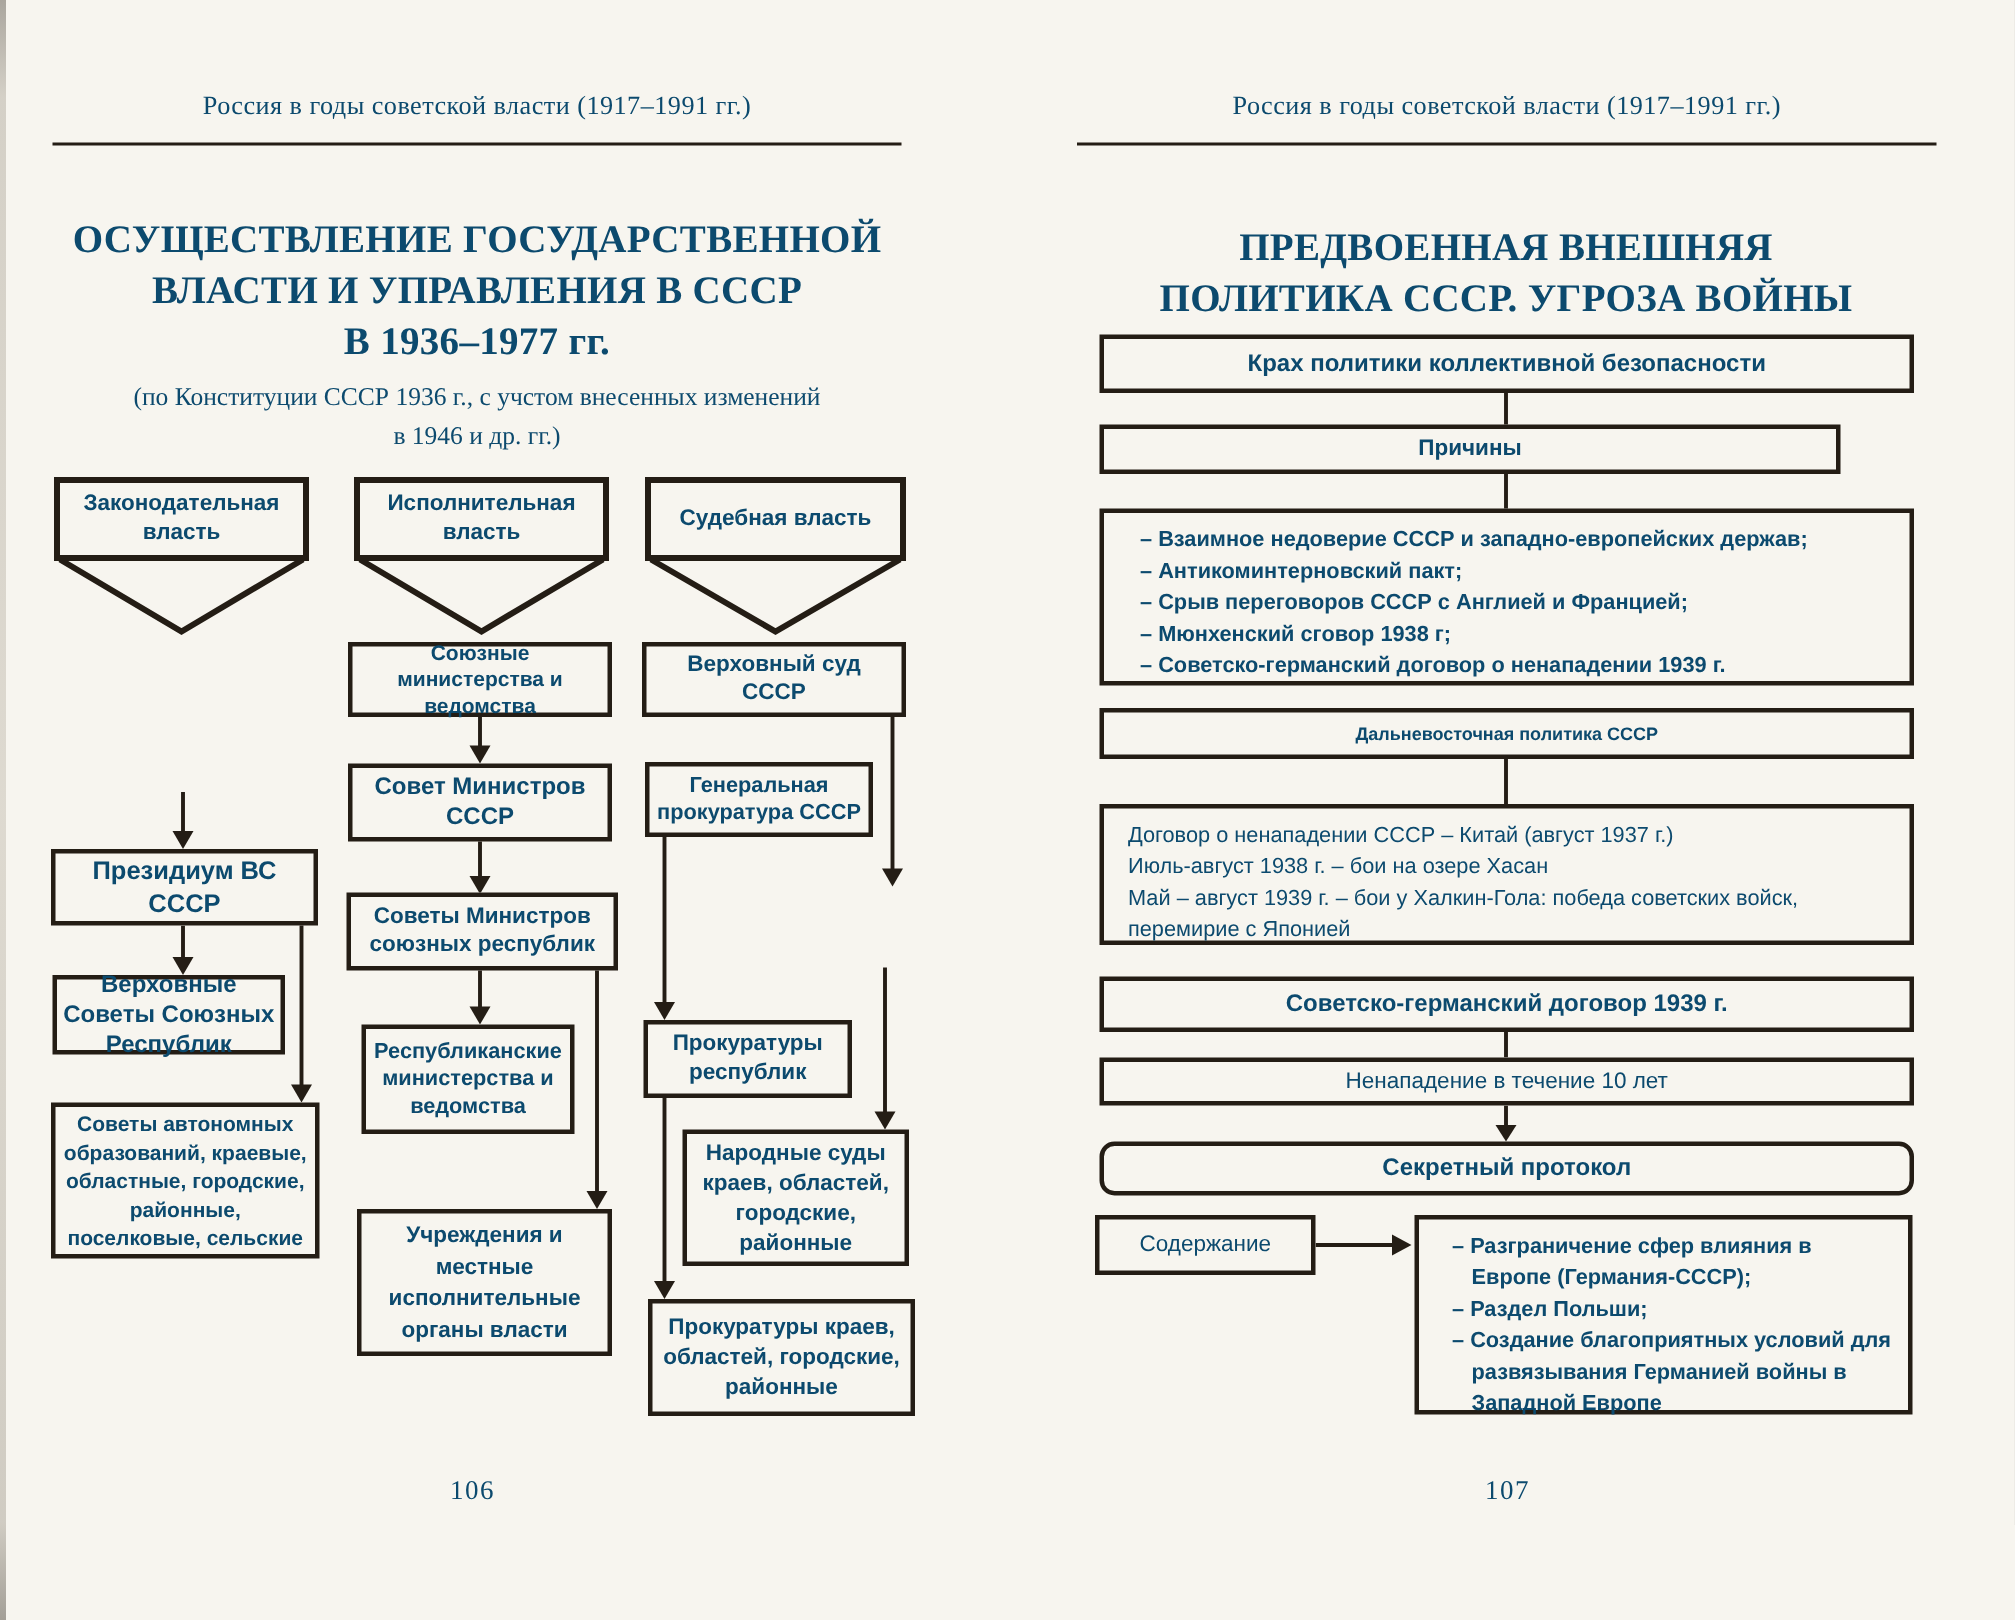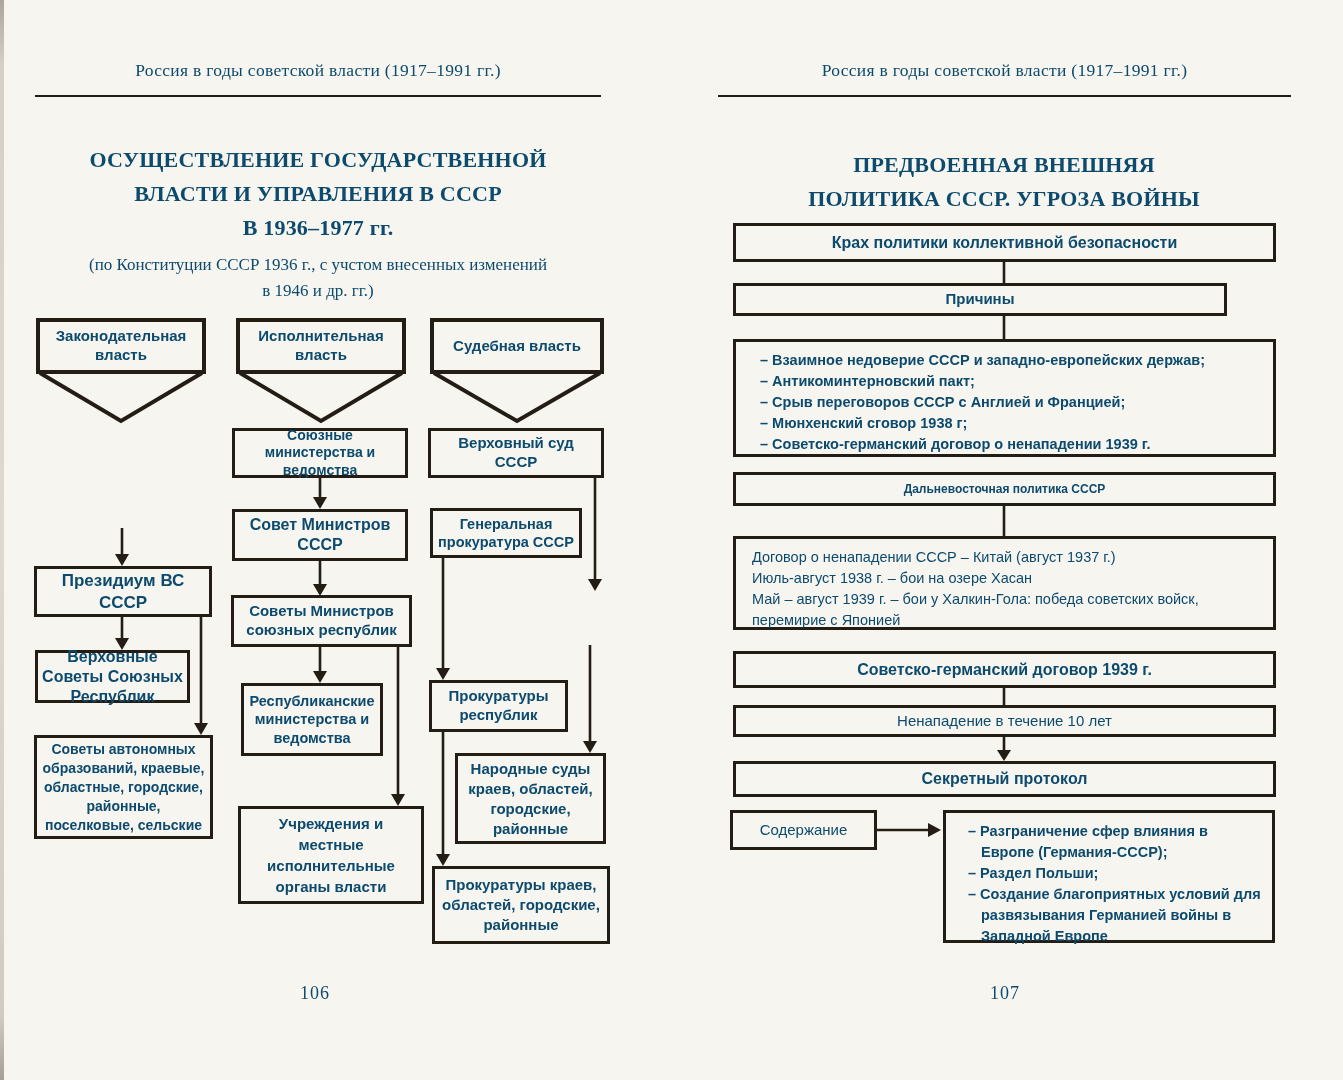--- a/index.html
+++ b/index.html
@@ -5,21 +5,21 @@
   html,body{margin:0;padding:0;background:#e8e6e0;}
   .stage{position:relative;width:1343px;height:1080px;background:#f7f5ef;overflow:hidden;
          color:#0c4a6e;font-family:"Liberation Sans",sans-serif;}
   .scan-edge{position:absolute;left:0;top:0;width:4px;height:100%;
              background:linear-gradient(180deg,#6b655b,#b8b2a6 6%,#c9c3b7 50%,#b0aa9e 94%,#5f594f);opacity:.55;}
   .serif{font-family:"Liberation Serif",serif;}
   .abs{position:absolute;box-sizing:border-box;}
   .ctr{text-align:center;}
   .running-head{font-size:17.5px;letter-spacing:.3px;}
   .rule{position:absolute;height:2px;background:#241d15;}
-  .big-title{font-size:22px;font-weight:bold;line-height:34px;letter-spacing:.2px;}
+  .big-title{font-size:26px;font-weight:bold;line-height:34px;letter-spacing:.2px;}
   .subtitle{font-size:17px;line-height:26px;}
   .box{position:absolute;box-sizing:border-box;border:3px solid #241d15;background:#f7f5ef;
        display:flex;align-items:center;justify-content:center;text-align:center;
        font-weight:bold;line-height:1.25;padding:2px 4px;z-index:2;}
   .thick{border-width:4px;}
   .lbox{display:block;text-align:left;}
   .svglayer{position:absolute;left:0;top:0;z-index:1;}
   .bullets{padding:8px 10px 6px 24px;font-size:14.5px;line-height:21px;}
   .bullets .li{padding-left:13px;text-indent:-13px;}
   .plain{font-weight:normal;}
@@ -98,21 +98,21 @@
   <div class="box thick" style="left:430px;top:318px;width:174px;height:56px;font-size:15px;">Судебная власть</div>
 
   <div class="box" style="left:34px;top:566px;width:178px;height:51px;font-size:17px;">Президиум ВС СССР</div>
   <div class="box" style="left:35px;top:650px;width:155px;height:53px;font-size:16px;">Верховные Советы Союзных Республик</div>
   <div class="box" style="left:34px;top:735px;width:179px;height:104px;font-size:14px;line-height:19px;">Советы автономных образований, краевые, областные, городские, районные, поселковые, сельские</div>
 
   <div class="box" style="left:232px;top:428px;width:176px;height:50px;font-size:14px;">Союзные министерства и ведомства</div>
   <div class="box" style="left:232px;top:509px;width:176px;height:52px;font-size:16px;">Совет Министров СССР</div>
   <div class="box" style="left:231px;top:595px;width:181px;height:52px;font-size:15px;">Советы Министров союзных республик</div>
   <div class="box" style="left:241px;top:683px;width:142px;height:73px;font-size:14.5px;">Республиканские министерства и ведомства</div>
-  <div class="box" style="left:238px;top:806px;width:186px;height:98px;font-size:15px;line-height:21px;">Учреждения и местные исполнительные органы власти</div>
+  <div class="box" style="left:238px;top:806px;width:170px;height:98px;font-size:15px;line-height:21px;">Учреждения и местные исполнительные органы власти</div>
 
   <div class="box" style="left:428px;top:428px;width:176px;height:50px;font-size:15px;">Верховный суд СССР</div>
   <div class="box" style="left:430px;top:508px;width:152px;height:50px;font-size:14.5px;">Генеральная прокуратура СССР</div>
   <div class="box" style="left:429px;top:680px;width:139px;height:52px;font-size:15px;">Прокуратуры республик</div>
   <div class="box" style="left:455px;top:753px;width:151px;height:91px;font-size:15px;line-height:20px;">Народные суды краев, областей, городские, районные</div>
   <div class="box" style="left:432px;top:866px;width:178px;height:78px;font-size:15px;line-height:20px;">Прокуратуры краев, областей, городские, районные</div>
 
   <div class="abs ctr serif pageno" style="left:270px;top:983px;width:90px;">106</div>
 
   <div class="abs ctr serif running-head" style="left:718px;top:60px;width:573px;">Россия в годы советской власти (1917–1991 гг.)</div>
@@ -137,21 +137,21 @@
   <div class="box" style="left:733px;top:472px;width:543px;height:34px;font-size:12px;">Дальневосточная политика СССР</div>
 
   <div class="box lbox plain" style="left:733px;top:536px;width:543px;height:94px;padding:8px 14px 6px 16px;font-size:14.5px;line-height:21px;">
     <div>Договор о ненападении СССР – Китай (август 1937 г.)</div>
     <div>Июль-август 1938 г. – бои на озере Хасан</div>
     <div>Май – август 1939 г. – бои у Халкин-Гола: победа советских войск, перемирие с Японией</div>
   </div>
 
   <div class="box" style="left:733px;top:651px;width:543px;height:37px;font-size:16px;">Советско-германский договор 1939 г.</div>
   <div class="box plain" style="left:733px;top:705px;width:543px;height:32px;font-size:15px;">Ненападение в течение 10 лет</div>
-  <div class="box" style="left:733px;top:761px;width:543px;height:36px;font-size:16px;">Секретный протокол</div>
+  <div class="box" style="left:733px;top:761px;width:543px;height:36px;font-size:16px;border-radius:10px;">Секретный протокол</div>
 
   <div class="box plain" style="left:730px;top:810px;width:147px;height:40px;font-size:15px;">Содержание</div>
 
   <div class="box lbox bullets" style="left:943px;top:810px;width:332px;height:133px;padding-left:22px;font-size:14.5px;">
     <div class="li">– Разграничение сфер влияния в Европе (Германия-СССР);</div>
     <div class="li">– Раздел Польши;</div>
     <div class="li">– Создание благоприятных условий для развязывания Германией войны в Западной Европе</div>
   </div>
 
   <div class="abs ctr serif pageno" style="left:960px;top:983px;width:90px;">107</div>

